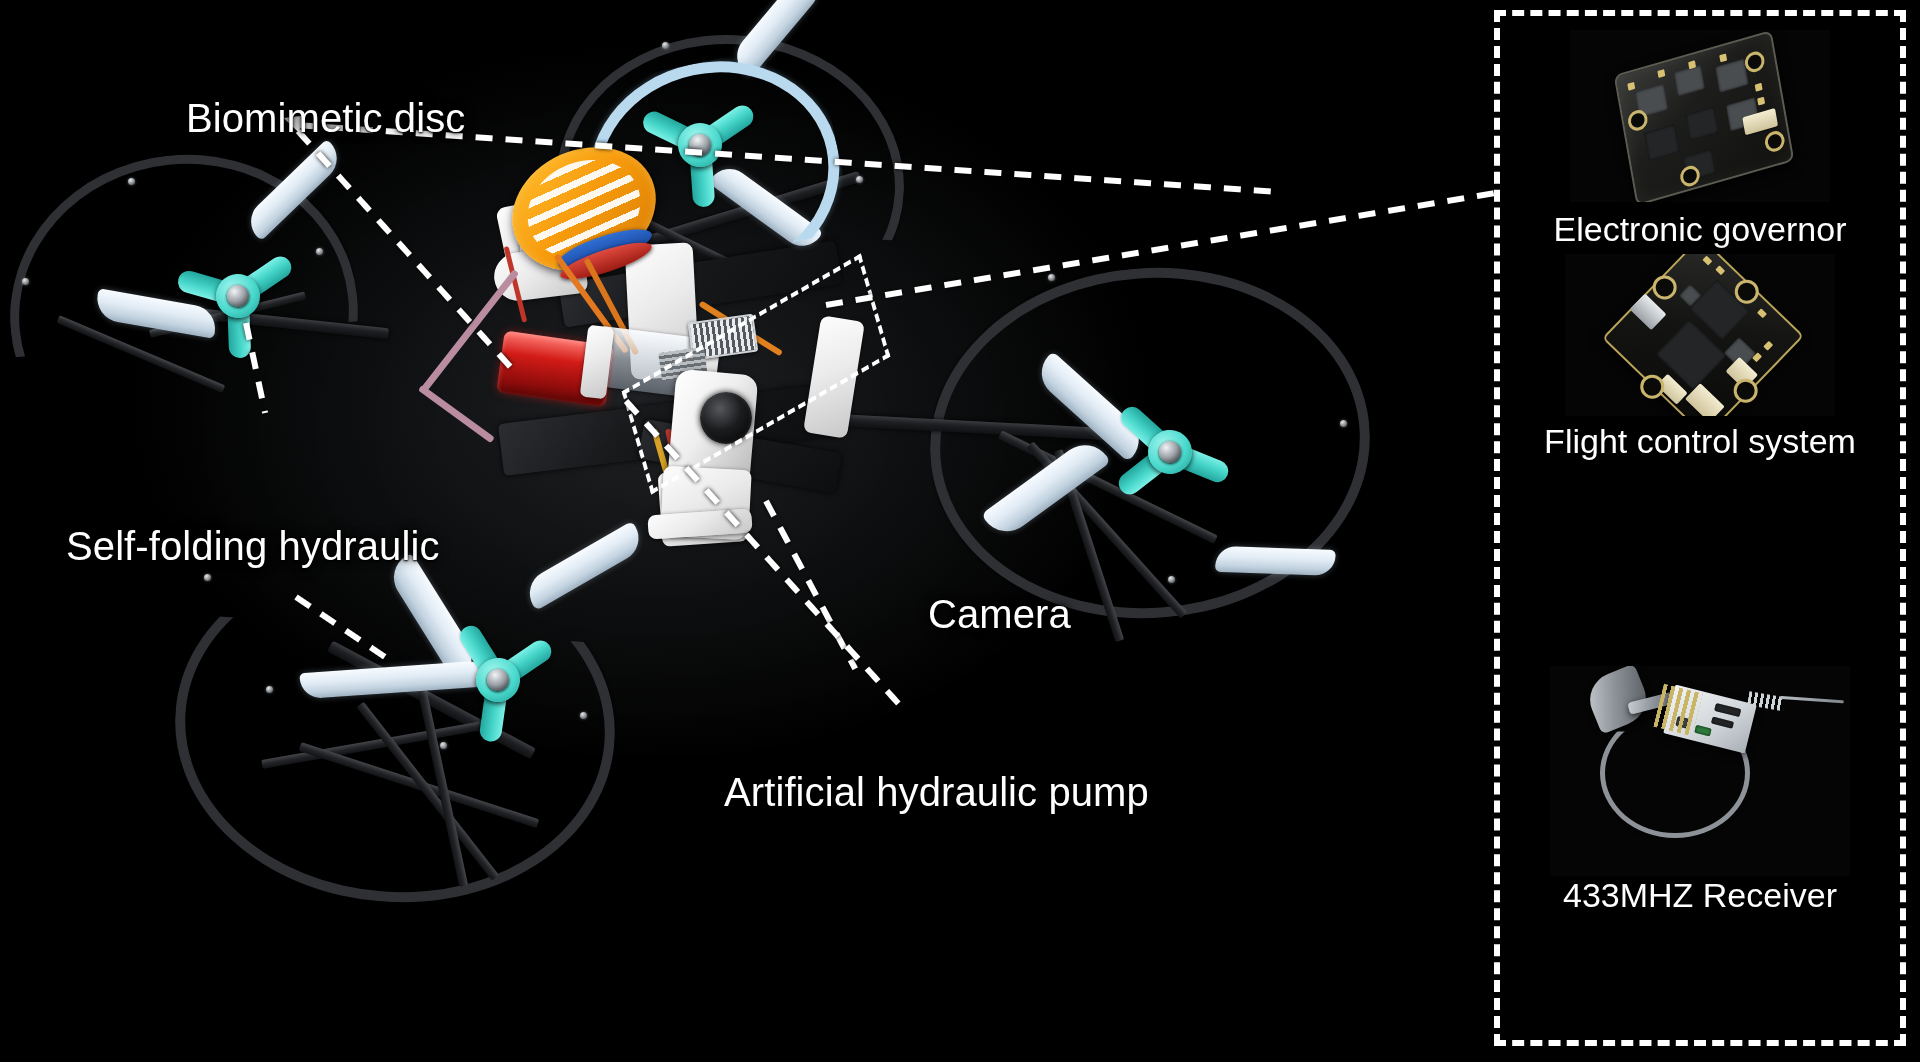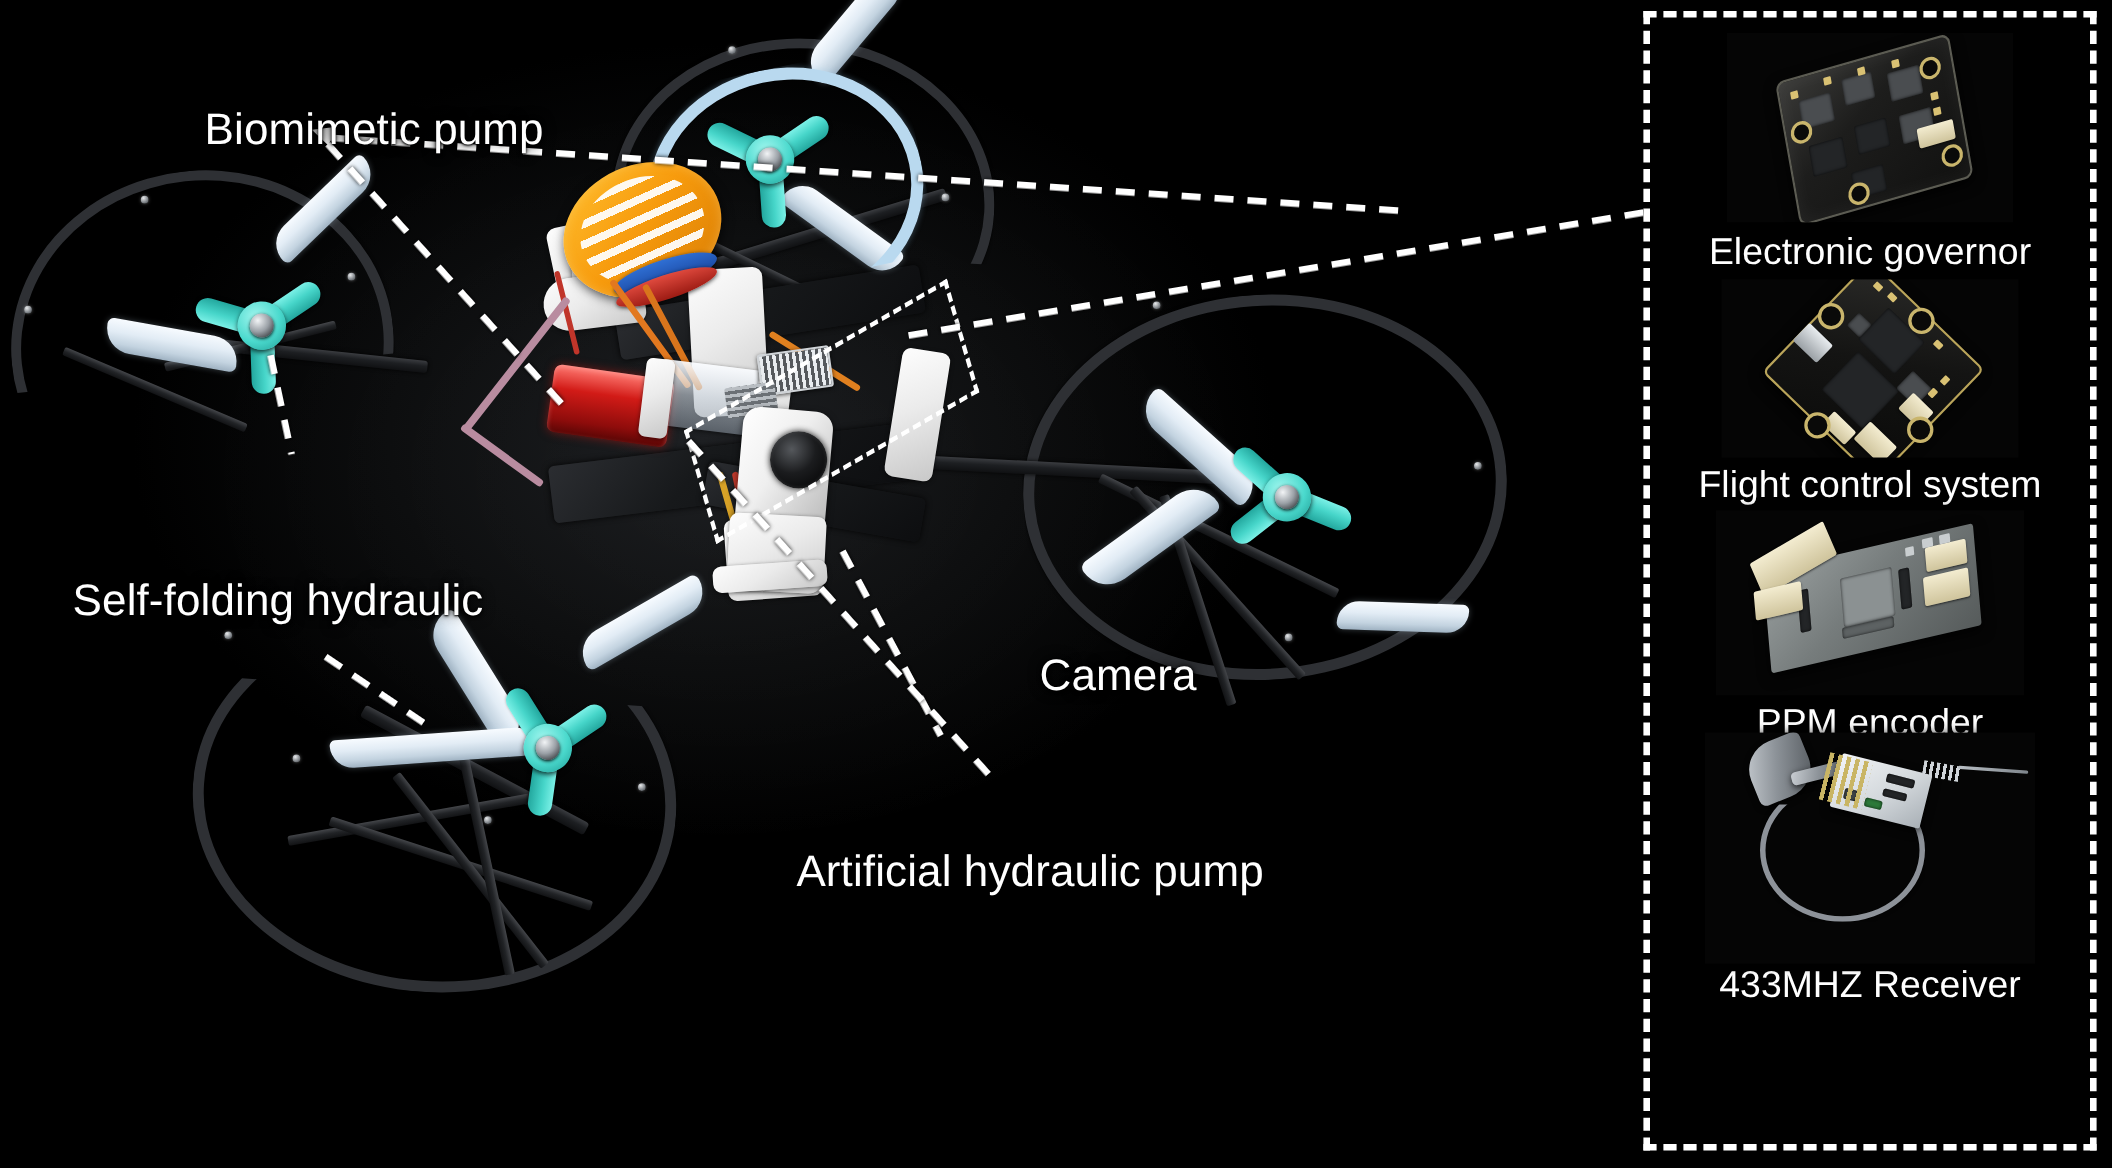--- a/index.html
+++ b/index.html
@@ -360,25 +360,25 @@
   </div>
 
   <div class="dash" style="left:626px;top:398px;width:416px;height:6px;transform:rotate(48deg);">
     <i></i>
   </div>
 
   <div class="dash" style="left:826px;top:302px;width:682px;height:6px;transform:rotate(-9.5deg);">
     <i></i>
   </div>
 
-  <div class="lbl" style="left:186px;top:96px;font-size:40px;">Biomimetic pump</div>
+  <div class="lbl" style="left:186px;top:96px;font-size:40px;">Biomimetic disc</div>
 
   <div class="lbl" style="left:66px;top:524px;font-size:40px;">Self-folding hydraulic</div>
 
-  <div class="lbl" style="left:928px;top:592px;font-size:40px;margin-left:17px;">Camera</div>
+  <div class="lbl" style="left:928px;top:592px;font-size:40px;">Camera</div>
 
   <div class="lbl" style="left:724px;top:770px;font-size:40px;">Artificial hydraulic pump</div>
 
   <div id="side-panel" style="left:1494px;top:10px;width:412px;height:1036px;">
 
     <div class="comp" style="top:14px;">
       <div class="comp-img" style="width:260px;height:172px;">
         <div class="pcb pcb-esc" style="left:52px;top:22px;width:160px;height:128px;transform:rotate(-16deg) skewX(-6deg);">
           <div class="chip" style="left:16px;top:20px;width:30px;height:26px;"></div>
           <div class="chip" style="left:58px;top:12px;width:28px;height:24px;"></div>
@@ -423,38 +423,20 @@
           <div class="usb" style="left:-2px;top:78px;width:30px;height:22px;"></div>
           <div class="hole" style="left:58px;top:-6px;width:18px;height:18px;"></div>
           <div class="hole" style="left:-4px;top:48px;width:18px;height:18px;"></div>
           <div class="hole" style="left:126px;top:66px;width:18px;height:18px;"></div>
           <div class="hole" style="left:56px;top:128px;width:18px;height:18px;"></div>
         </div>
       </div>
       <div class="comp-cap" style="font-size:34px;margin-top:6px;">Flight control system</div>
     </div>
 
-    <div class="comp" style="top:448px;">
-      <div class="comp-img" style="width:280px;height:168px;">
-        <div class="pcb pcb-ppm" style="left:44px;top:34px;width:196px;height:92px;transform:rotate(-13deg) skewX(-8deg);">
-          <div class="chip" style="left:70px;top:22px;width:48px;height:44px;background:#8b9192;"></div>
-          <div class="chip dark" style="left:30px;top:24px;width:10px;height:38px;"></div>
-          <div class="chip dark" style="left:124px;top:26px;width:10px;height:36px;"></div>
-          <div class="chip" style="left:68px;top:66px;width:48px;height:10px;background:#5d6263;"></div>
-          <div class="conn" style="left:-8px;top:-22px;width:74px;height:34px;transform:rotate(-18deg);"></div>
-          <div class="conn" style="left:-10px;top:16px;width:44px;height:26px;"></div>
-          <div class="conn" style="left:146px;top:38px;width:42px;height:26px;"></div>
-          <div class="conn" style="left:150px;top:12px;width:38px;height:22px;"></div>
-          <div class="pad" style="left:148px;top:4px;width:10px;height:8px;background:#c9ced0;"></div>
-          <div class="pad" style="left:164px;top:4px;width:10px;height:8px;background:#c9ced0;"></div>
-          <div class="pad" style="left:132px;top:8px;width:8px;height:8px;background:#c9ced0;"></div>
-        </div>
-      </div>
-      <div class="comp-cap" style="font-size:34px;margin-top:6px;">PPM encoder</div>
-    </div>
 
     <div class="comp" style="top:650px;">
       <div class="comp-img" style="width:300px;height:210px;">
         <div class="rx-horn" style="left:40px;top:6px;width:56px;height:54px;border-radius:50% 12% 50% 12%;transform:rotate(-22deg);"></div>
         <div class="rx-horn" style="left:78px;top:30px;width:56px;height:12px;border-radius:4px;transform:rotate(-14deg);"></div>
         <div class="rx-cable" style="left:50px;top:42px;width:140px;height:120px;border-width:5px;
                     clip-path:polygon(0 18%,100% 18%,100% 100%,0 100%);"></div>
         <div class="rx-board" style="left:118px;top:28px;width:84px;height:50px;transform:rotate(14deg);">
           <div class="chip dark" style="left:44px;top:8px;width:26px;height:8px;"></div>
           <div class="chip dark" style="left:44px;top:22px;width:22px;height:7px;"></div>

